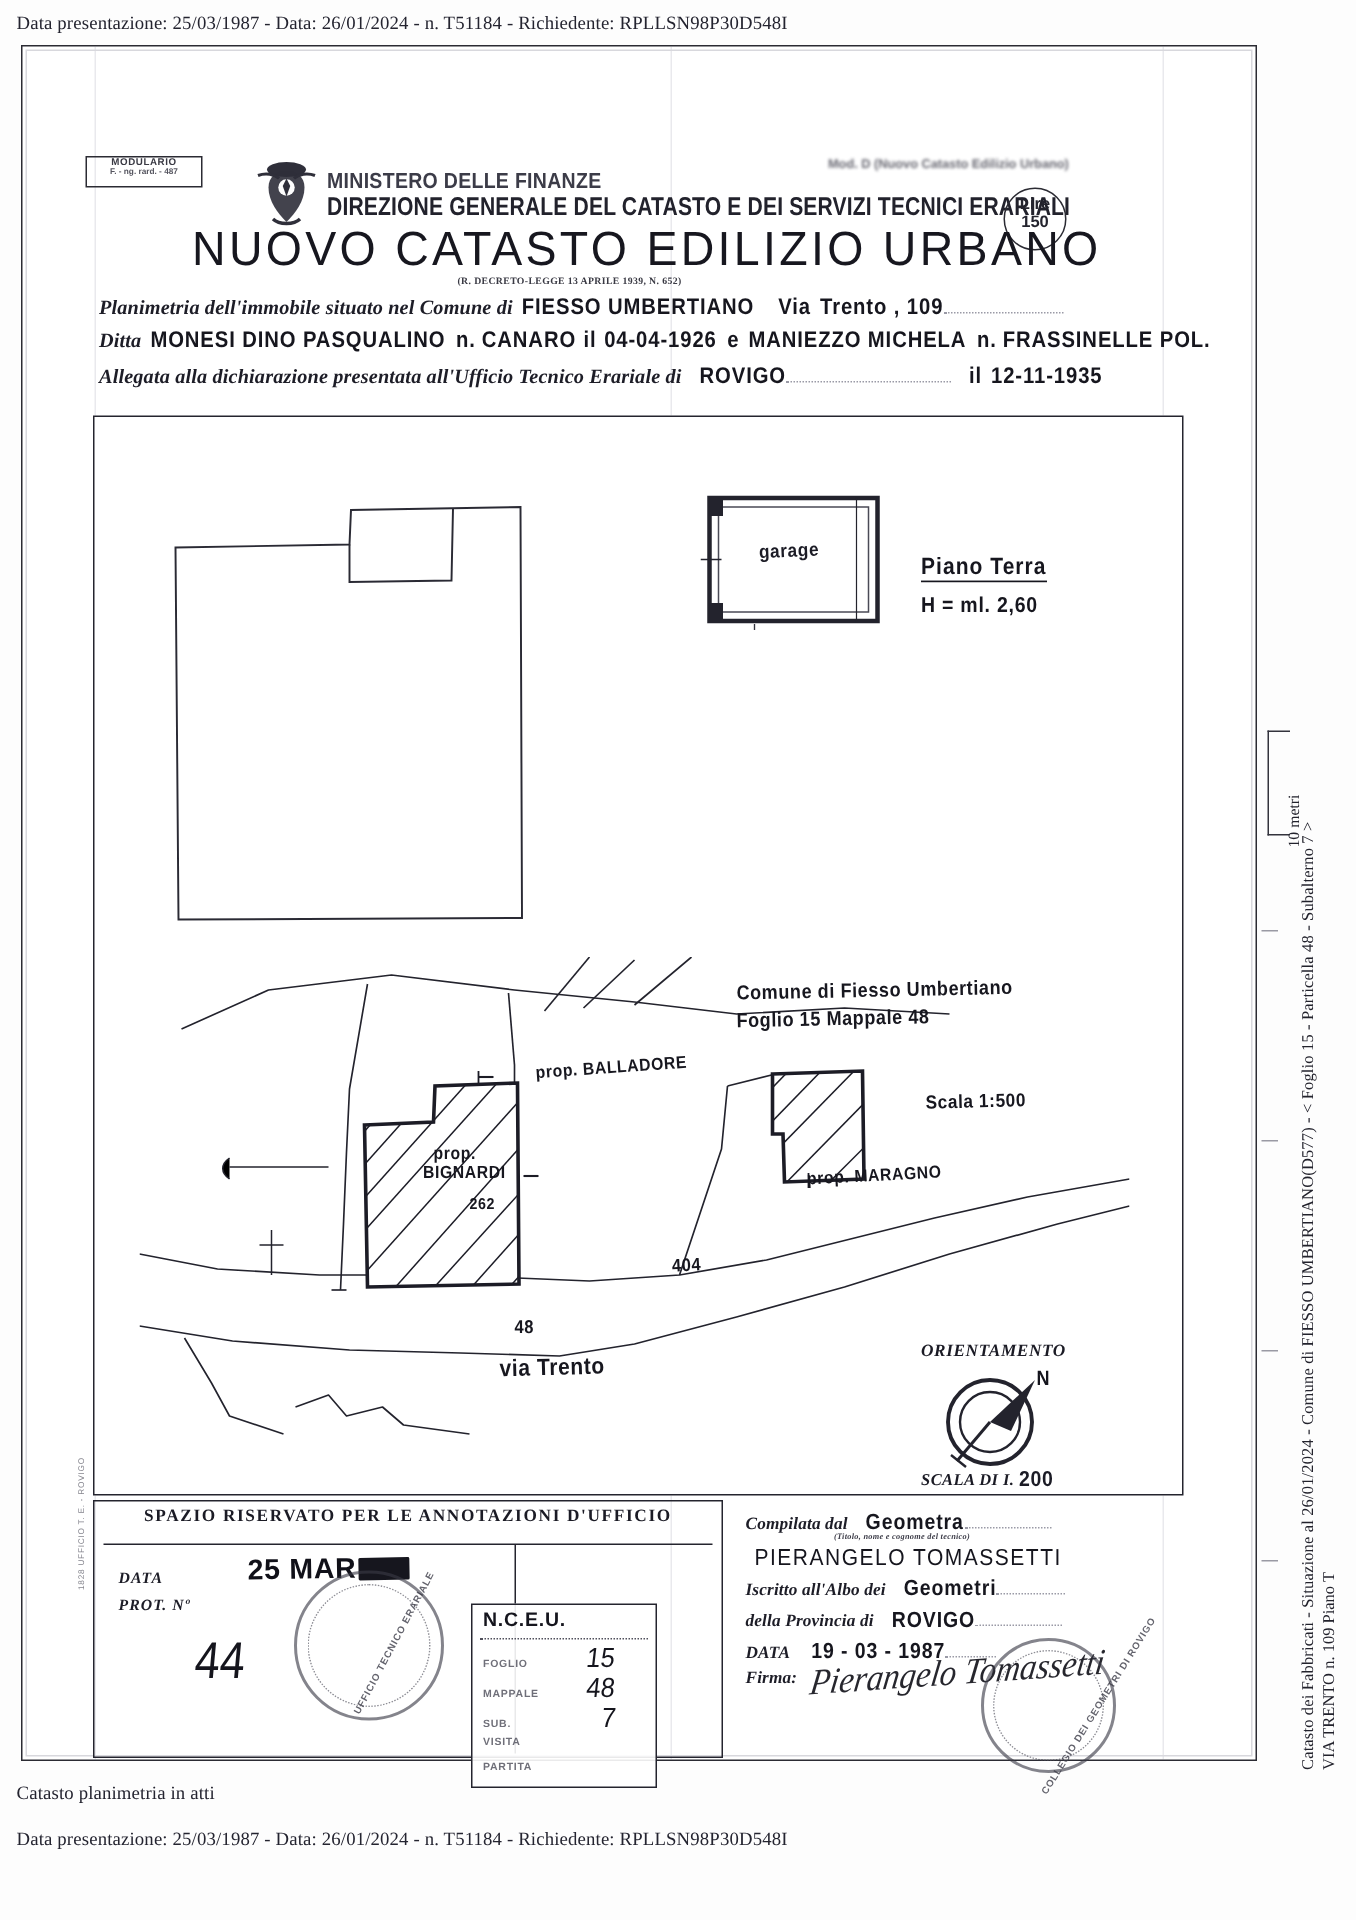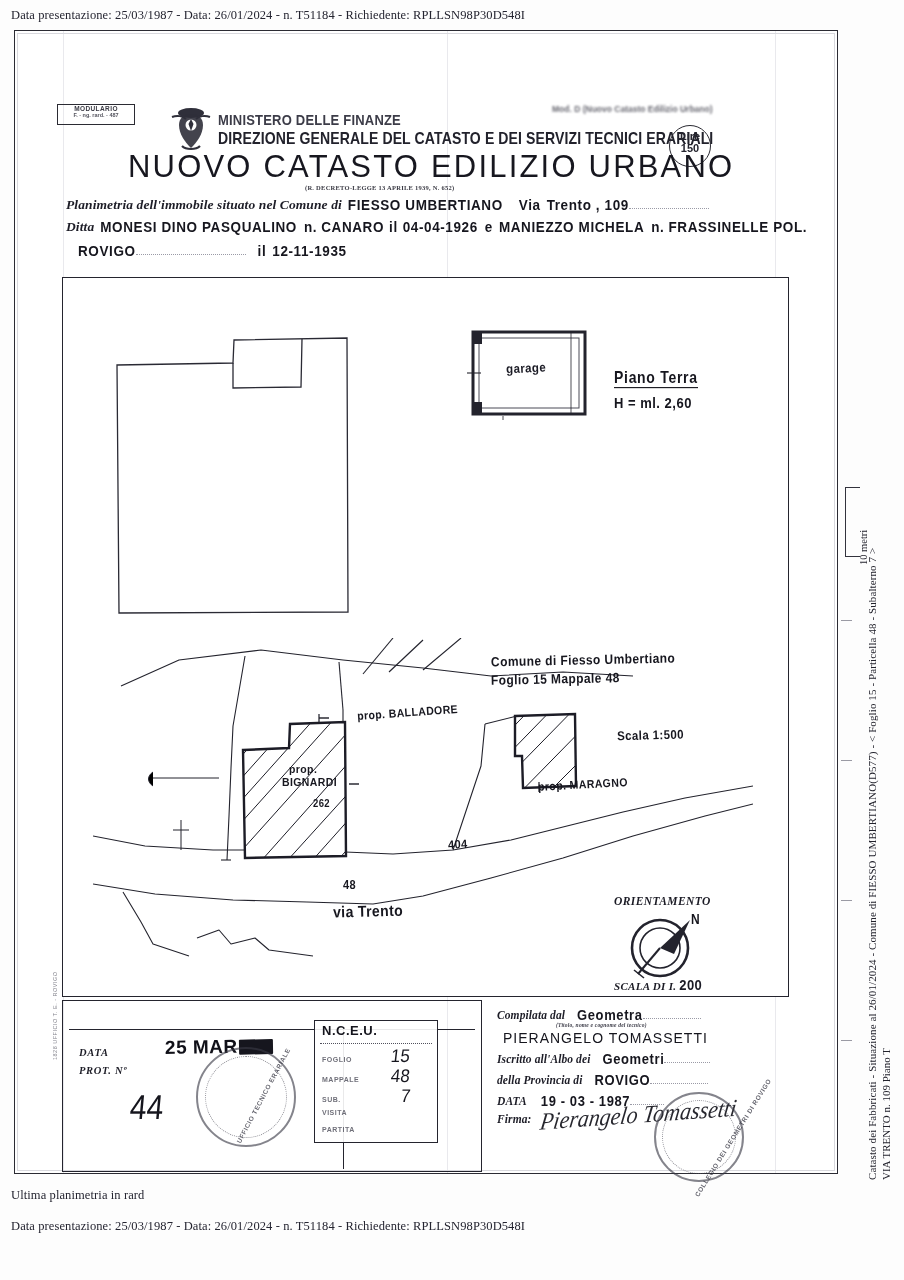--- a/index.html
+++ b/index.html
@@ -392,21 +392,21 @@
     font-weight: bold;
     letter-spacing: .6px;
     color: #3c3c48;
     opacity: .8;
     white-space: nowrap;
   }
 
   
   .nceu {
     position: absolute;
-    left: 314px; top: 1020px;
+    left: 314px; top: 1069px;
     width: 124px; height: 123px;
     border: 1.3px solid #24242e;
     box-sizing: border-box;
     background: rgba(255,255,255,.9);
     text-decoration: underline;
   }
   .nceu-title {
     position: absolute;
     left: 7px; top: 2px;
     font-family: "Liberation Sans", sans-serif;
@@ -622,20 +622,21 @@
     <span class="hw">e</span>
     <span style="width:6px"></span>
     <span class="hw">MANIEZZO MICHELA</span>
     <span style="width:7px"></span>
     <span class="hw">n.</span>
     <span style="width:4px"></span>
     <span class="hw">FRASSINELLE POL.</span>
   </div>
 
   <div class="form-row" id="row-allegata">
+    <span class="printed">Allegata alla dichiarazione presentata all'Ufficio Tecnico Erariale di</span>
     <span style="width:12px"></span>
     <span class="hw">ROVIGO</span>
     <span class="dotline" style="width:110px"></span>
     <span style="width:12px"></span>
     <span class="hw">il</span>
     <span style="width:6px"></span>
     <span class="hw">12-11-1935</span>
   </div>
 
   <div class="draw-box">
@@ -755,20 +756,21 @@
       <line x1="36" y1="36" x2="14" y2="62" stroke="#23232d" stroke-width="2"></line>
       <line x1="10" y1="58" x2="20" y2="66" stroke="#23232d" stroke-width="1.6"></line>
     </svg>
     <div class="orient-scala">
       <span>SCALA DI I.</span>
       <span class="hwnum">200</span>
     </div>
   </div>
 
   <div class="office-box">
+    <div class="office-title">SPAZIO RISERVATO PER LE ANNOTAZIONI D'UFFICIO</div>
     <div class="office-hr"></div>
     <div class="office-vr"></div>
     <div class="office-lbl" id="lbl-data">DATA</div>
     <div class="office-lbl" id="lbl-prot">PROT. Nº</div>
   </div>
 
   <div class="prot-num">44</div>
 
   <div class="date-stamp">
     <span>25 MAR</span><span class="blot"></span>
@@ -846,16 +848,16 @@
   <div class="vert-caption">Catasto dei Fabbricati - Situazione al 26/01/2024 - Comune di FIESSO UMBERTIANO(D577) - &lt; Foglio 15 - Particella 48 - Subalterno 7 &gt;</div>
   <div class="vert-caption-2">VIA TRENTO n. 109 Piano T</div>
 
   <div class="scale-bar"></div>
   <div class="vert-scale-label">10 metri</div>
   <div class="tickmark" style="top:620px"></div>
   <div class="tickmark" style="top:760px"></div>
   <div class="tickmark" style="top:900px"></div>
   <div class="tickmark" style="top:1040px"></div>
 
-  <div class="meta-line" id="meta-foot-0">Ultima planimetria in rard</div>
+  <div class="meta-line" id="meta-foot-0">Catasto planimetria in atti</div>
   <div class="meta-line" id="meta-foot-1">Data presentazione: 25/03/1987 - Data: 26/01/2024 - n. T51184 - Richiedente: RPLLSN98P30D548I</div>
 
 </div>
 
 </body></html>

